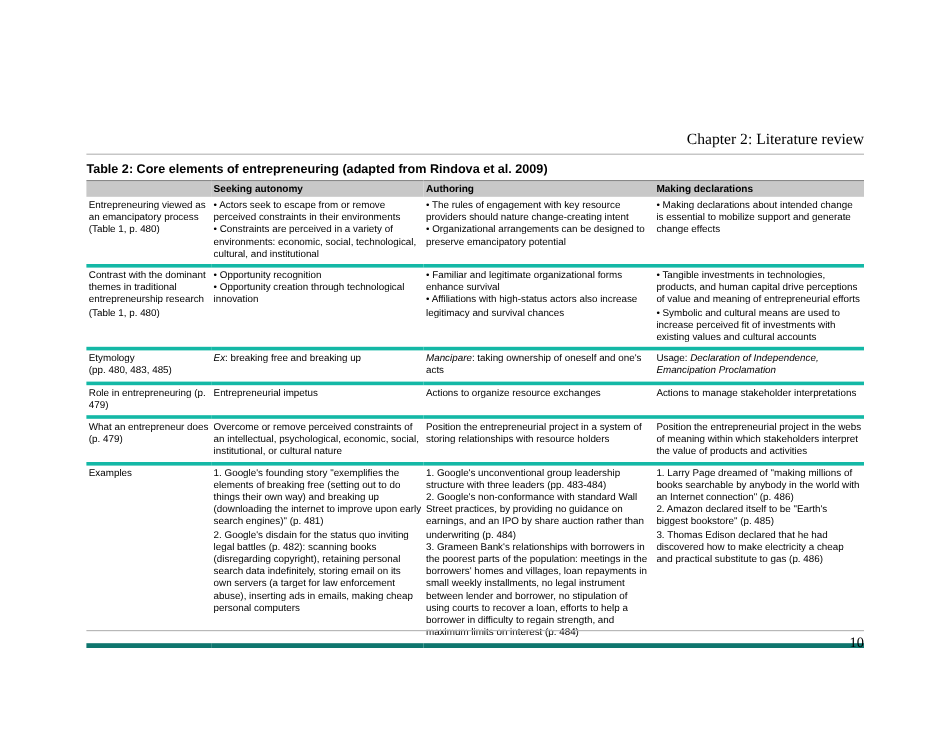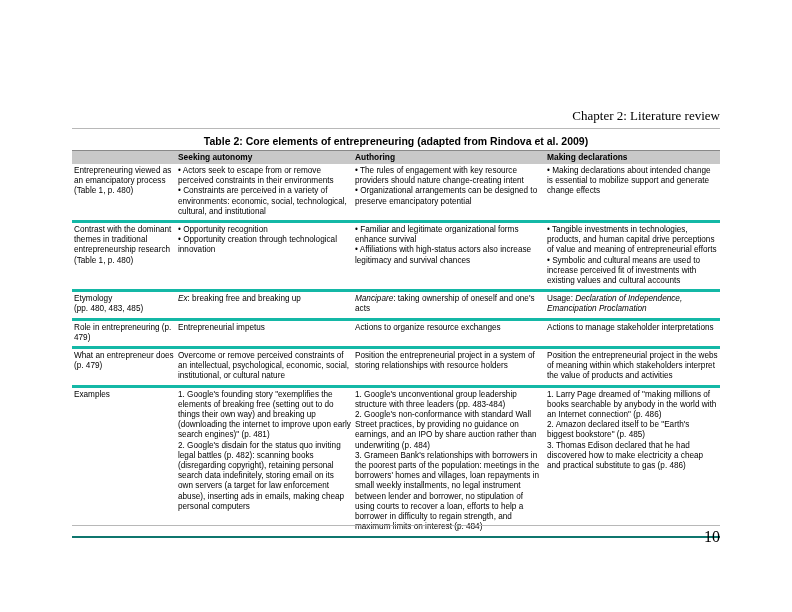--- a/index.html
+++ b/index.html
@@ -7,50 +7,50 @@
   .page-header {
     position: absolute; left: 72px; top: 108px; width: 648px; height: 18px;
     font-family: "Liberation Serif", serif; font-size: 13px; color: #000;
   }
   .page-header .left { position: absolute; left: 0; top: 0; }
   .page-header .right { position: absolute; right: 0; top: 0; text-align: right; }
   .header-rule {
     position: absolute; left: 72px; top: 128px; width: 648px; height: 1px; background: #b8b8b8;
   }
   .table-caption {
-    position: absolute; left: 72px; top: 135px; width: 648px; text-align: center;
+    position: absolute; left: 72px; top: 135px; width: 648px; text-align: left;
     font-family: "Liberation Sans", sans-serif; font-size: 10.5px; font-weight: bold; color: #000;
   }
   table.core {
     position: absolute; left: 72px; top: 150px; width: 648px;
     border-collapse: collapse;
     font-family: Liberation Sans, sans-serif; font-size: 8.2px; line-height: 10.2px; color: #000;
   }
   table.core th {
     background: #c8c8c8; text-align: left; font-weight: bold;
     padding: 1px 2px 1px 2px; height: 11px; font-size: 8.4px;
     border-top: 1px solid #888;
   }
   table.core td {
     vertical-align: top; padding: 2px 2px 3px 2px;
     border-bottom: 3px solid #14b8a6;
   }
-  table.core tr.last td { border-bottom: 2px solid #0f766e; }
+  table.core tr.last td { border-bottom: 4px solid #0f766e; }
   col.c0 { width: 104px; }
   col.c1 { width: 177px; }
   col.c2 { width: 192px; }
   col.c3 { width: 175px; }
   .para { display: block; }
   .em { font-style: italic; }
   .footer-rule {
     position: absolute; left: 72px; top: 525px; width: 648px; height: 1px; background: #b8b8b8;
   }
   .page-number {
     position: absolute; right: 72px; top: 528px;
-    font-family: "Liberation Serif", serif; font-size: 16px; color: #000;
+    font-family: "Liberation Serif", serif; font-size: 12px; color: #000;
   }
 </style>
 </head>
 <body>
 
 <div class="page-header">
   <span class="right">Chapter 2: Literature review</span>
 </div>
 <div class="header-rule"></div>
 

